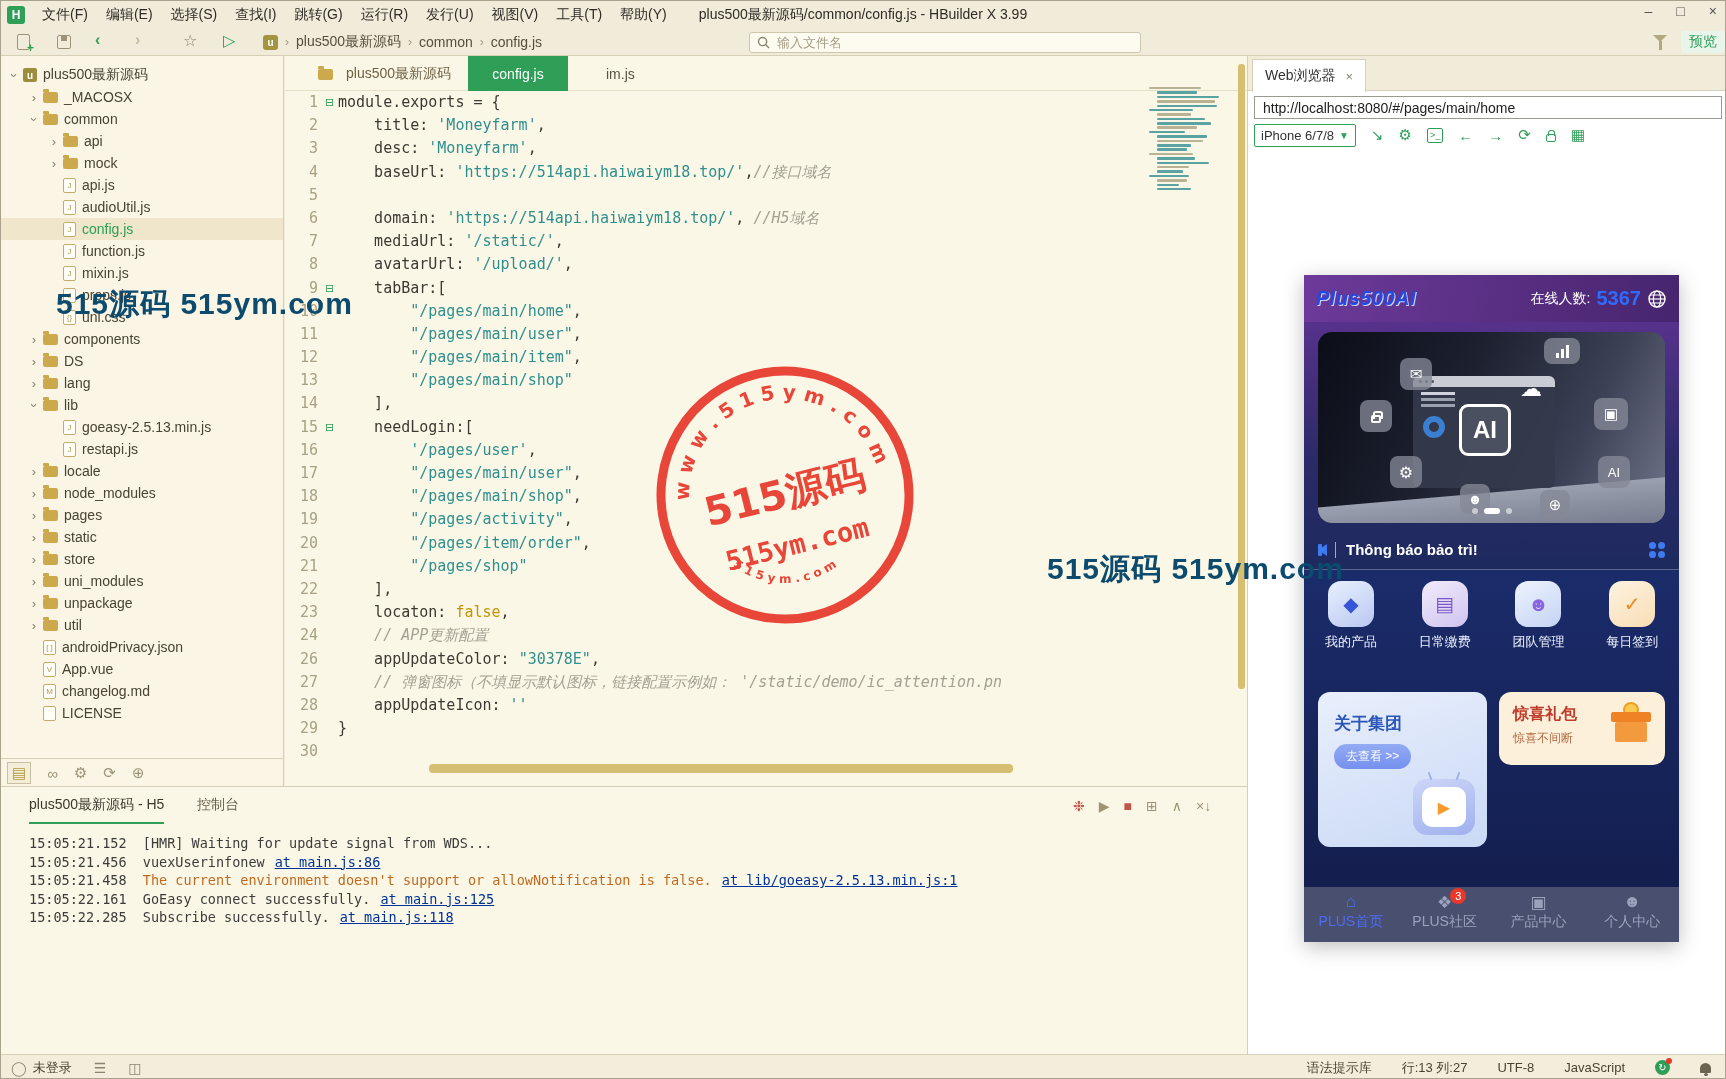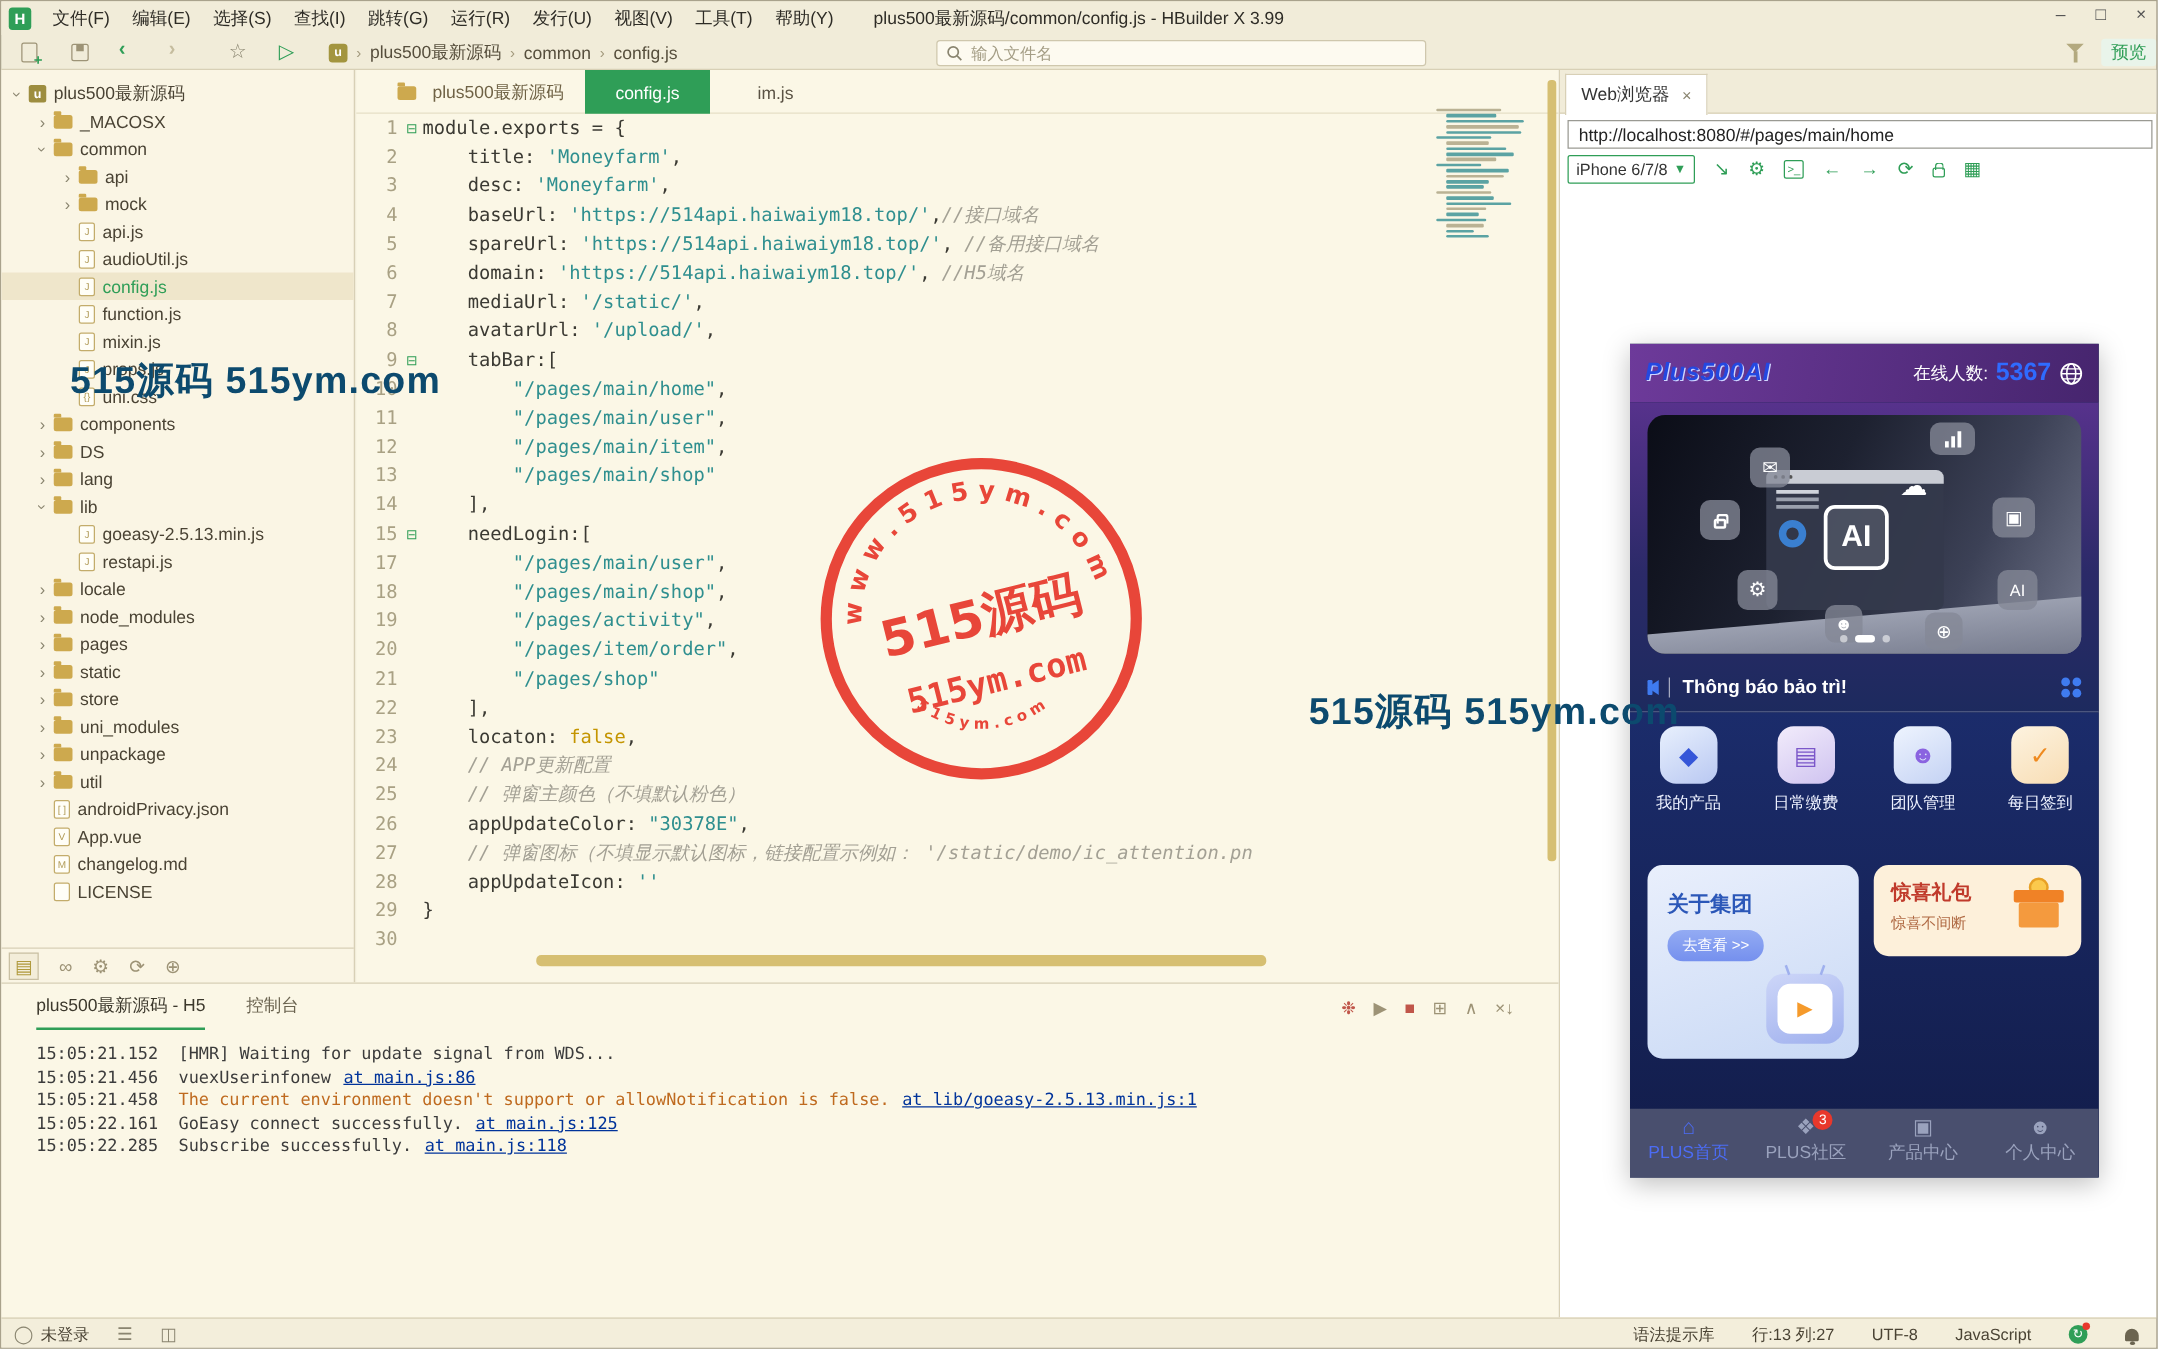--- a/index.html
+++ b/index.html
@@ -405,40 +405,40 @@
         </div>
       <div class="etab" style="left:303px">
           <span>im.js</span>
         </div>
     </div>
     <div class="code" id="codelines">
         <div class="cl"><span class="ln">1</span><span class="fold">⊟</span><span class="ct"><span class="tk-p">module.exports = {</span></span></div>
         <div class="cl"><span class="ln">2</span><span class="fold"></span><span class="ct"><span class="tk-p">    title: </span><span class="tk-s">'Moneyfarm'</span><span class="tk-p">,</span></span></div>
         <div class="cl"><span class="ln">3</span><span class="fold"></span><span class="ct"><span class="tk-p">    desc: </span><span class="tk-s">'Moneyfarm'</span><span class="tk-p">,</span></span></div>
         <div class="cl"><span class="ln">4</span><span class="fold"></span><span class="ct"><span class="tk-p">    baseUrl: </span><span class="tk-s">'https://514api.haiwaiym18.top/'</span><span class="tk-p">,</span><span class="tk-c">//接口域名</span></span></div>
-        <div class="cl"><span class="ln">5</span><span class="fold"></span><span class="ct"><span class="tk-p">    spareUrl: </span><span class="tk-s">'https://514api.haiwaiym18.top/'</span><span class="tk-p">, </span><span class="tk-c">//备用接口域名</span></span></div>
+        <div class="cl"><span class="ln">5</span><span class="fold"></span></div>
         <div class="cl"><span class="ln">6</span><span class="fold"></span><span class="ct"><span class="tk-p">    domain: </span><span class="tk-s">'https://514api.haiwaiym18.top/'</span><span class="tk-p">, </span><span class="tk-c">//H5域名</span></span></div>
         <div class="cl"><span class="ln">7</span><span class="fold"></span><span class="ct"><span class="tk-p">    mediaUrl: </span><span class="tk-s">'/static/'</span><span class="tk-p">,</span></span></div>
         <div class="cl"><span class="ln">8</span><span class="fold"></span><span class="ct"><span class="tk-p">    avatarUrl: </span><span class="tk-s">'/upload/'</span><span class="tk-p">,</span></span></div>
         <div class="cl"><span class="ln">9</span><span class="fold">⊟</span><span class="ct"><span class="tk-p">    tabBar:[</span></span></div>
         <div class="cl"><span class="ln">10</span><span class="fold"></span><span class="ct"><span class="tk-p">        </span><span class="tk-s">"/pages/main/home"</span><span class="tk-p">,</span></span></div>
         <div class="cl"><span class="ln">11</span><span class="fold"></span><span class="ct"><span class="tk-p">        </span><span class="tk-s">"/pages/main/user"</span><span class="tk-p">,</span></span></div>
         <div class="cl"><span class="ln">12</span><span class="fold"></span><span class="ct"><span class="tk-p">        </span><span class="tk-s">"/pages/main/item"</span><span class="tk-p">,</span></span></div>
         <div class="cl"><span class="ln">13</span><span class="fold"></span><span class="ct"><span class="tk-p">        </span><span class="tk-s">"/pages/main/shop"</span></span></div>
         <div class="cl"><span class="ln">14</span><span class="fold"></span><span class="ct"><span class="tk-p">    ],</span></span></div>
         <div class="cl"><span class="ln">15</span><span class="fold">⊟</span><span class="ct"><span class="tk-p">    needLogin:[</span></span></div>
+        <div class="cl"><span class="ln">16</span><span class="fold"></span><span class="ct"><span class="tk-p">        </span><span class="tk-s">'/pages/user'</span><span class="tk-p">,</span></span></div>
         <div class="cl"><span class="ln">17</span><span class="fold"></span><span class="ct"><span class="tk-p">        </span><span class="tk-s">"/pages/main/user"</span><span class="tk-p">,</span></span></div>
         <div class="cl"><span class="ln">18</span><span class="fold"></span><span class="ct"><span class="tk-p">        </span><span class="tk-s">"/pages/main/shop"</span><span class="tk-p">,</span></span></div>
         <div class="cl"><span class="ln">19</span><span class="fold"></span><span class="ct"><span class="tk-p">        </span><span class="tk-s">"/pages/activity"</span><span class="tk-p">,</span></span></div>
         <div class="cl"><span class="ln">20</span><span class="fold"></span><span class="ct"><span class="tk-p">        </span><span class="tk-s">"/pages/item/order"</span><span class="tk-p">,</span></span></div>
         <div class="cl"><span class="ln">21</span><span class="fold"></span><span class="ct"><span class="tk-p">        </span><span class="tk-s">"/pages/shop"</span></span></div>
         <div class="cl"><span class="ln">22</span><span class="fold"></span><span class="ct"><span class="tk-p">    ],</span></span></div>
         <div class="cl"><span class="ln">23</span><span class="fold"></span><span class="ct"><span class="tk-p">    locaton: </span><span class="tk-k">false</span><span class="tk-p">,</span></span></div>
         <div class="cl"><span class="ln">24</span><span class="fold"></span><span class="ct"><span class="tk-c">    // APP更新配置</span></span></div>
-        <div class="cl"><span class="ln">25</span><span class="fold"></span><span class="ct"><span class="tk-c">    // 弹窗主颜色（不填默认粉色）</span></span></div>
         <div class="cl"><span class="ln">26</span><span class="fold"></span><span class="ct"><span class="tk-p">    appUpdateColor: </span><span class="tk-s">"30378E"</span><span class="tk-p">,</span></span></div>
         <div class="cl"><span class="ln">27</span><span class="fold"></span><span class="ct"><span class="tk-c">    // 弹窗图标（不填显示默认图标，链接配置示例如： '/static/demo/ic_attention.pn</span></span></div>
         <div class="cl"><span class="ln">28</span><span class="fold"></span><span class="ct"><span class="tk-p">    appUpdateIcon: </span><span class="tk-s">''</span></span></div>
         <div class="cl"><span class="ln">29</span><span class="fold"></span><span class="ct"><span class="tk-p">}</span></span></div>
         <div class="cl"><span class="ln">30</span><span class="fold"></span><span class="ct"></span></div>
       </div>
     <div class="minimap" id="minimap">
         <div class="mm">
           <span class="mmb" style="width: 52px; margin-left: 0px; background: rgb(186, 178, 148);"></span>
         </div>

